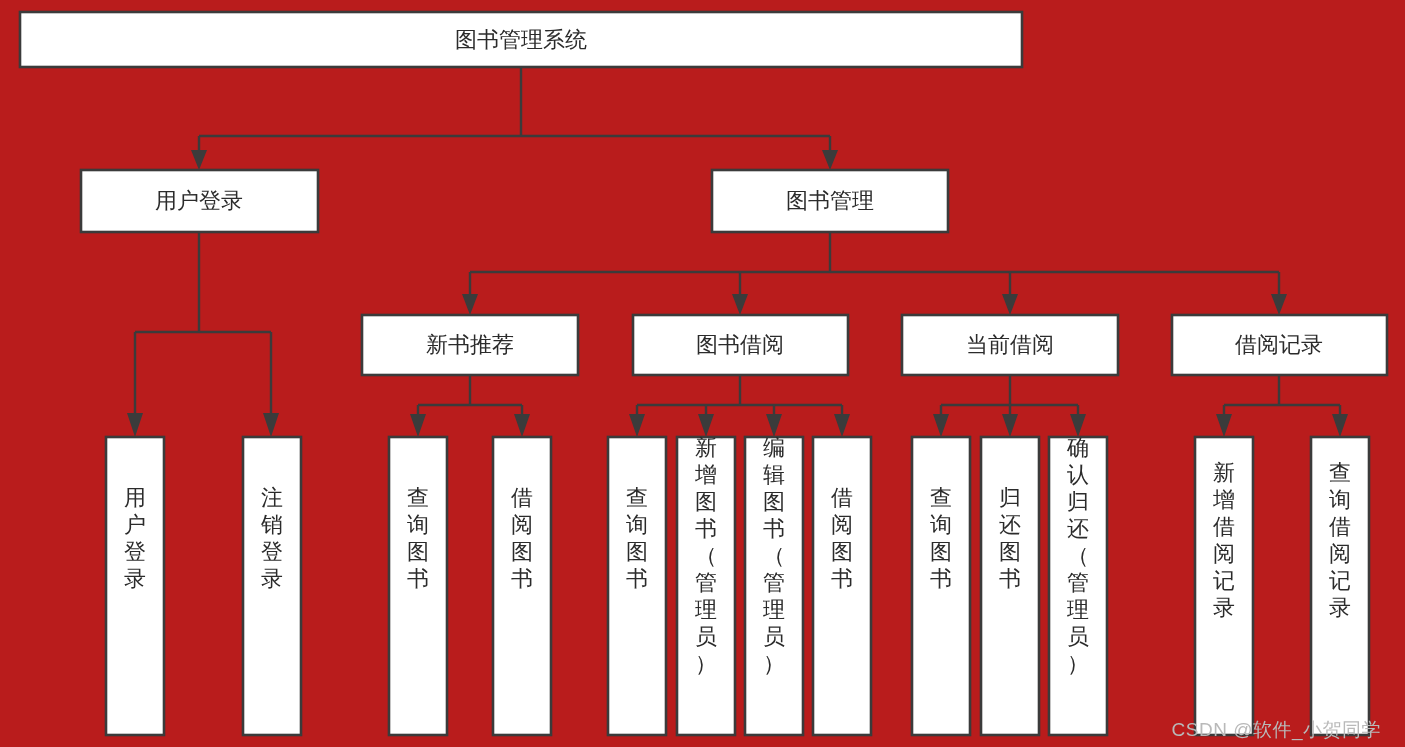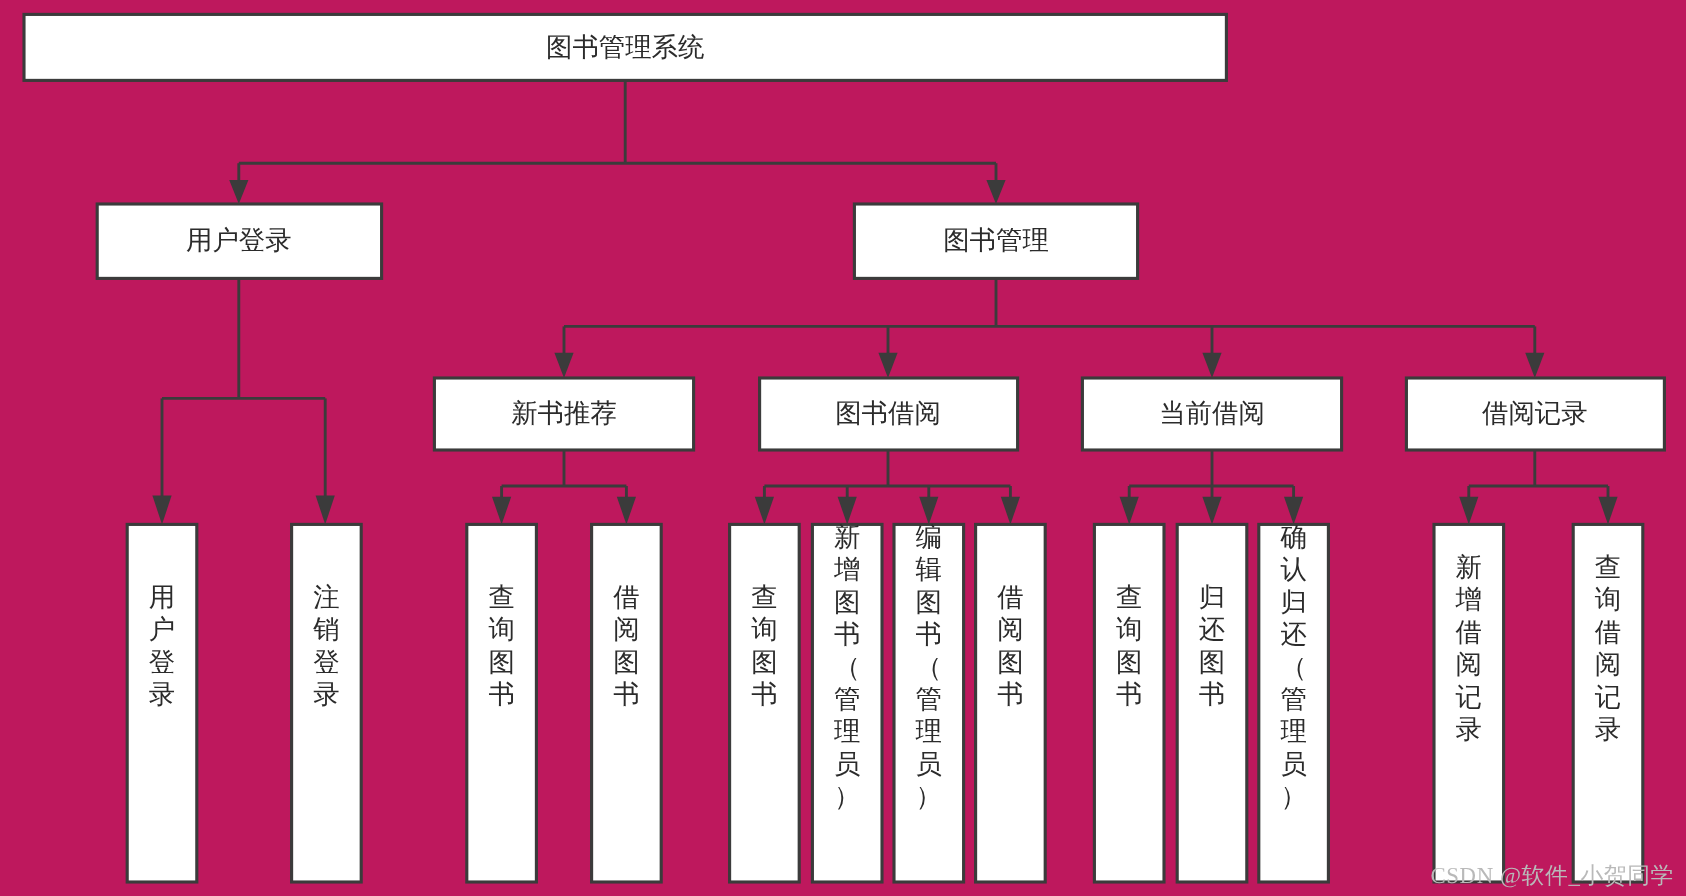--- a/index.html
+++ b/index.html
@@ -11,21 +11,21 @@
   body {
     width: 1405px;
     height: 747px;
     font-family: "Liberation Sans", "DejaVu Sans", sans-serif;
     overflow: hidden;
   }
   #diagram-root {
     position: relative;
     width: 1405px;
     height: 747px;
-    background: #be185d;
+    background: #b91c1c;
   }
   svg#tree-svg {
     position: absolute;
     left: 0;
     top: 0;
     width: 1405px;
     height: 747px;
     display: block;
   }
   .node-rect {
@@ -52,23 +52,23 @@
     stroke-width: 2.4;
     fill: none;
     stroke-linecap: butt;
   }
   .arrow-head {
     fill: #3b3b3b;
     stroke: none;
   }
   .watermark {
     position: absolute;
-    right: 10px;
+    right: 24px;
     bottom: 4px;
-    font-family: Liberation Serif, serif;
+    font-family: Liberation Sans, sans-serif;
     font-size: 19px;
     color: #b9b9b9;
     letter-spacing: 0.5px;
     user-select: none;
     pointer-events: none;
     white-space: nowrap;
   }
 </style>
 </head>
 <body>

